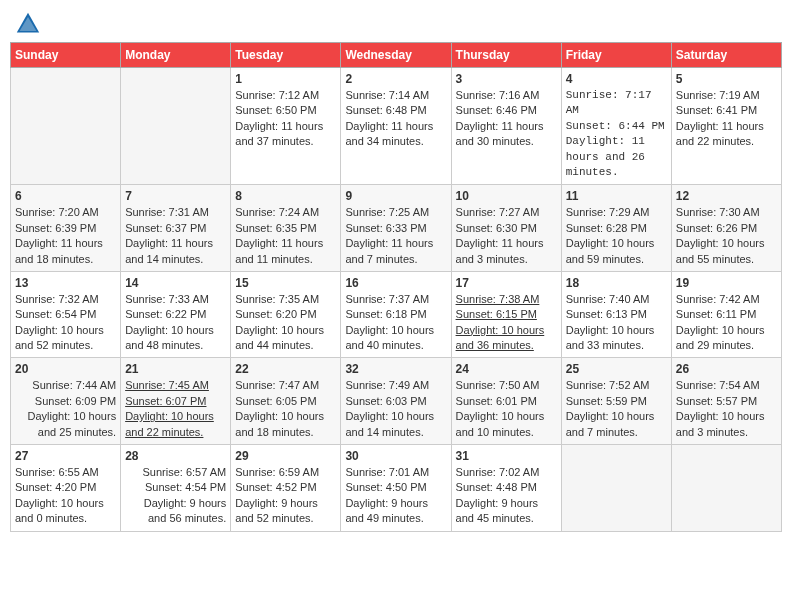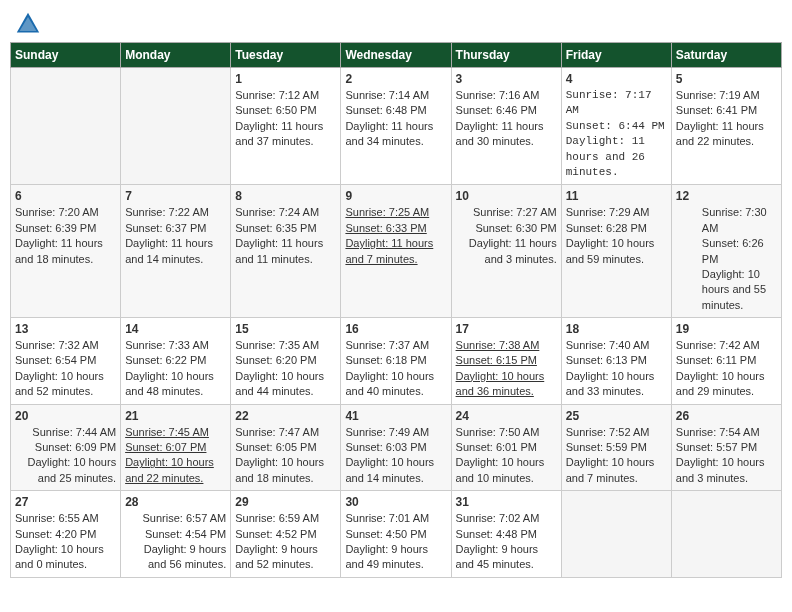--- a/index.html
+++ b/index.html
@@ -53,21 +53,21 @@
       font-size: 15px;
       color: #555;
       font-weight: normal;
     }
     table {
       width: 100%;
       border-collapse: collapse;
       table-layout: fixed;
     }
     th {
-      background-color: #14532d;
+      background-color: #ef4444;
       color: #fff;
       font-size: 12px;
       font-weight: bold;
       padding: 5px 4px;
       text-align: left;
       border: 1px solid #aaa;
     }
     td {
       vertical-align: top;
       border: 1px solid #ccc;
@@ -167,51 +167,51 @@
       </tr>
       <tr>
         <td class="shaded">
           <span class="day-num">6</span>
           <div class="day-info" style="white-space: pre-line;">Sunrise: 7:20 AM
 Sunset: 6:39 PM
 Daylight: 11 hours and 18 minutes.</div>
         </td>
         <td class="shaded">
           <span class="day-num">7</span>
-          <div class="day-info" style="white-space: pre-line;">Sunrise: 7:22 AM
+          <div class="day-info" style="white-space: pre-line;">Sunrise: 7:31 AM
 Sunset: 6:37 PM
 Daylight: 11 hours and 14 minutes.</div>
         </td>
         <td class="shaded">
           <span class="day-num">8</span>
           <div class="day-info" style="white-space: pre-line;">Sunrise: 7:24 AM
 Sunset: 6:35 PM
 Daylight: 11 hours and 11 minutes.</div>
         </td>
         <td class="shaded">
           <span class="day-num">9</span>
-          <div class="day-info" style="white-space: pre-line; text-decoration: underline;">Sunrise: 7:25 AM
+          <div class="day-info" style="white-space: pre-line;">Sunrise: 7:25 AM
 Sunset: 6:33 PM
 Daylight: 11 hours and 7 minutes.</div>
         </td>
         <td class="shaded">
           <span class="day-num">10</span>
-          <div class="day-info" style="white-space: pre-line; text-align: right;">Sunrise: 7:27 AM
+          <div class="day-info" style="white-space: pre-line;">Sunrise: 7:27 AM
 Sunset: 6:30 PM
 Daylight: 11 hours and 3 minutes.</div>
         </td>
         <td class="shaded">
           <span class="day-num">11</span>
           <div class="day-info" style="white-space: pre-line;">Sunrise: 7:29 AM
 Sunset: 6:28 PM
 Daylight: 10 hours and 59 minutes.</div>
         </td>
         <td class="shaded">
           <span class="day-num">12</span>
-          <div class="day-info" style="white-space: pre-line; margin-left: 26px;">Sunrise: 7:30 AM
+          <div class="day-info" style="white-space: pre-line;">Sunrise: 7:30 AM
 Sunset: 6:26 PM
 Daylight: 10 hours and 55 minutes.</div>
         </td>
       </tr>
       <tr>
         <td>
           <span class="day-num">13</span>
           <div class="day-info" style="white-space: pre-line;">Sunrise: 7:32 AM
 Sunset: 6:54 PM
 Daylight: 10 hours and 52 minutes.</div>
@@ -266,21 +266,21 @@
 Sunset: 6:07 PM
 Daylight: 10 hours and 22 minutes.</div>
         </td>
         <td class="shaded">
           <span class="day-num">22</span>
           <div class="day-info" style="white-space: pre-line;">Sunrise: 7:47 AM
 Sunset: 6:05 PM
 Daylight: 10 hours and 18 minutes.</div>
         </td>
         <td class="shaded">
-          <span class="day-num">41</span>
+          <span class="day-num">32</span>
           <div class="day-info" style="white-space: pre-line;">Sunrise: 7:49 AM
 Sunset: 6:03 PM
 Daylight: 10 hours and 14 minutes.</div>
         </td>
         <td class="shaded">
           <span class="day-num">24</span>
           <div class="day-info" style="white-space: pre-line;">Sunrise: 7:50 AM
 Sunset: 6:01 PM
 Daylight: 10 hours and 10 minutes.</div>
         </td>

